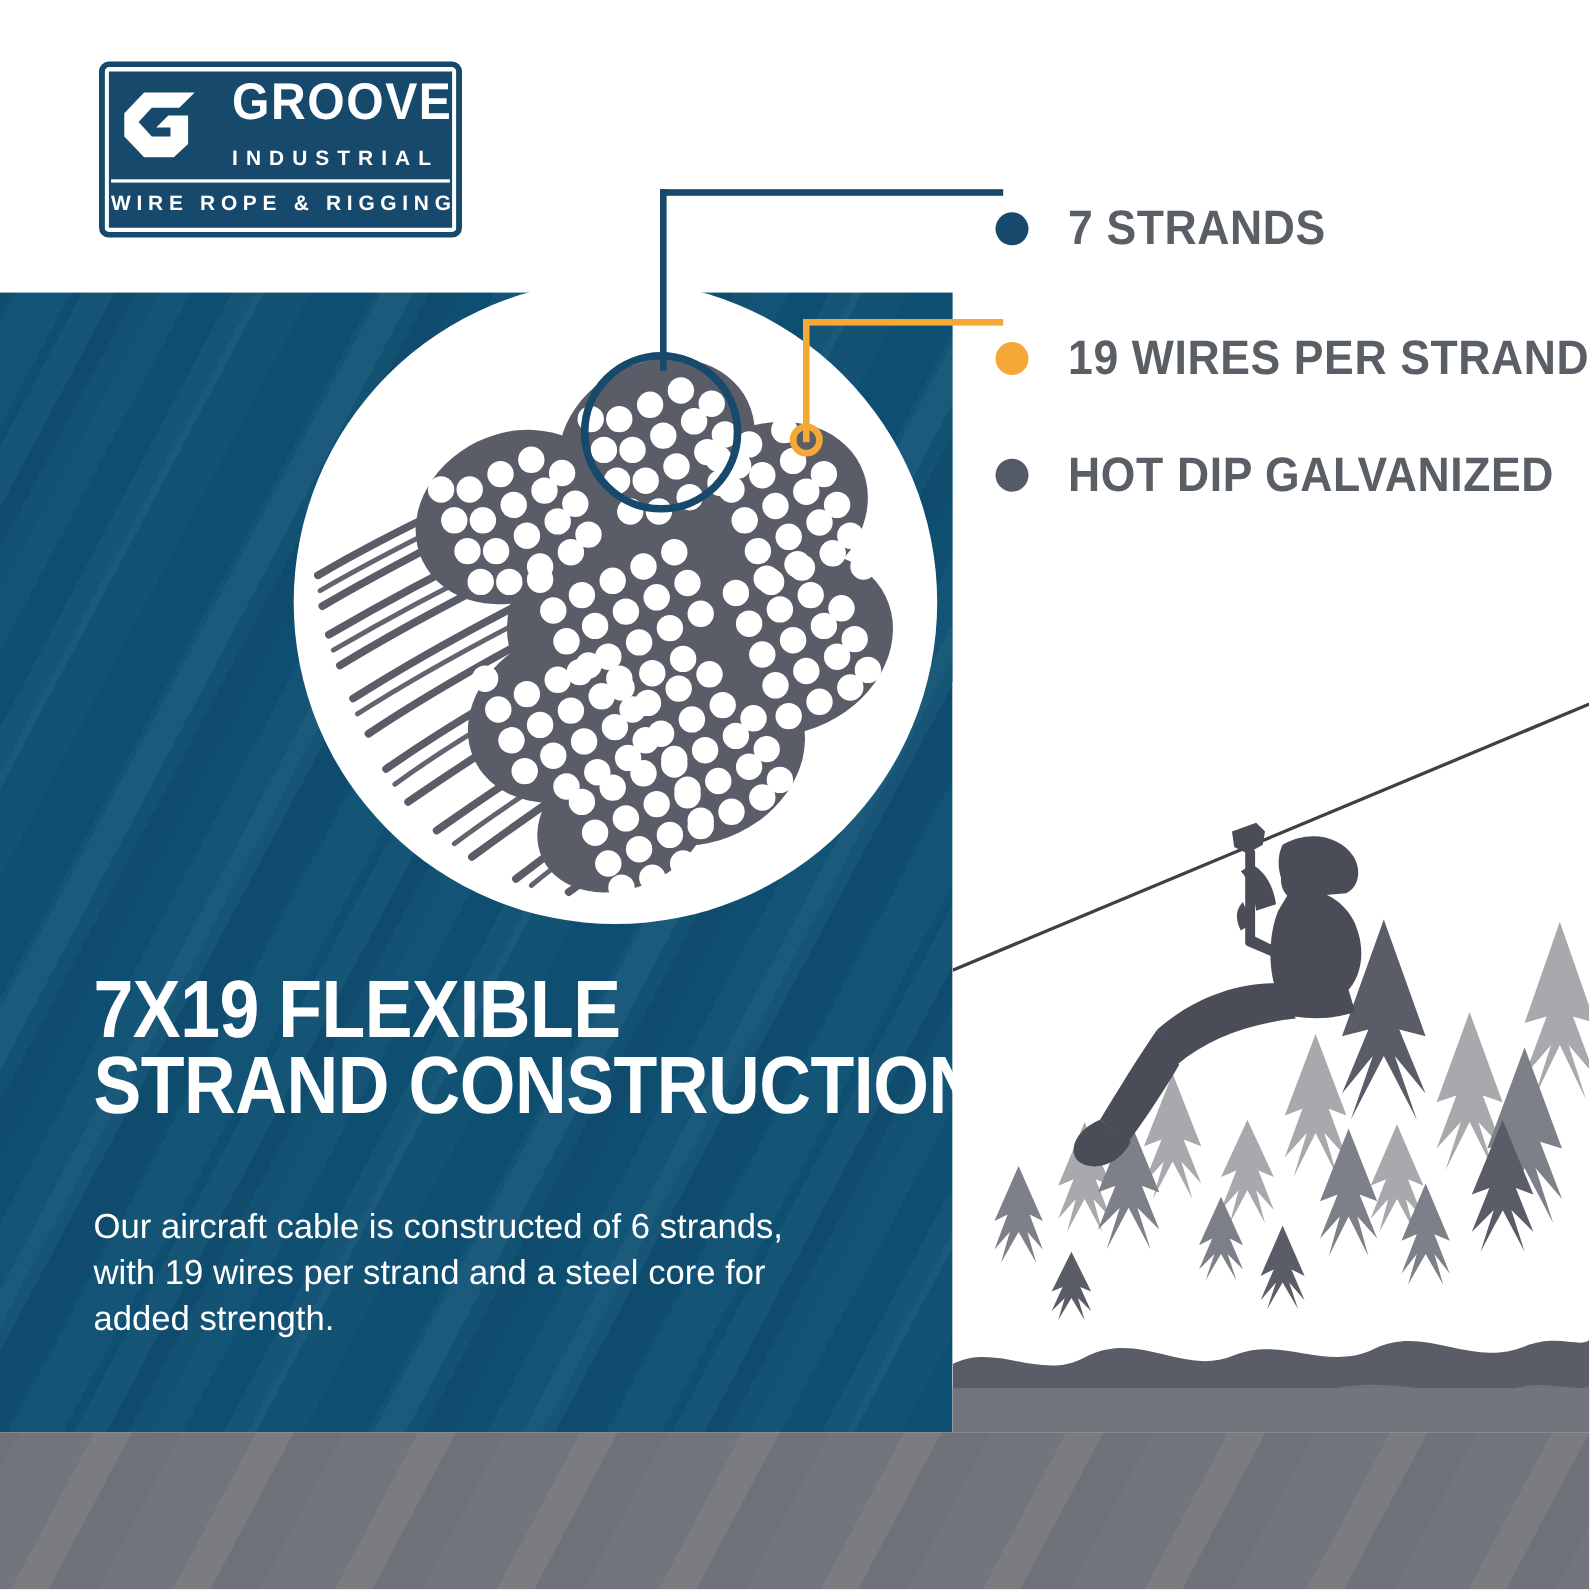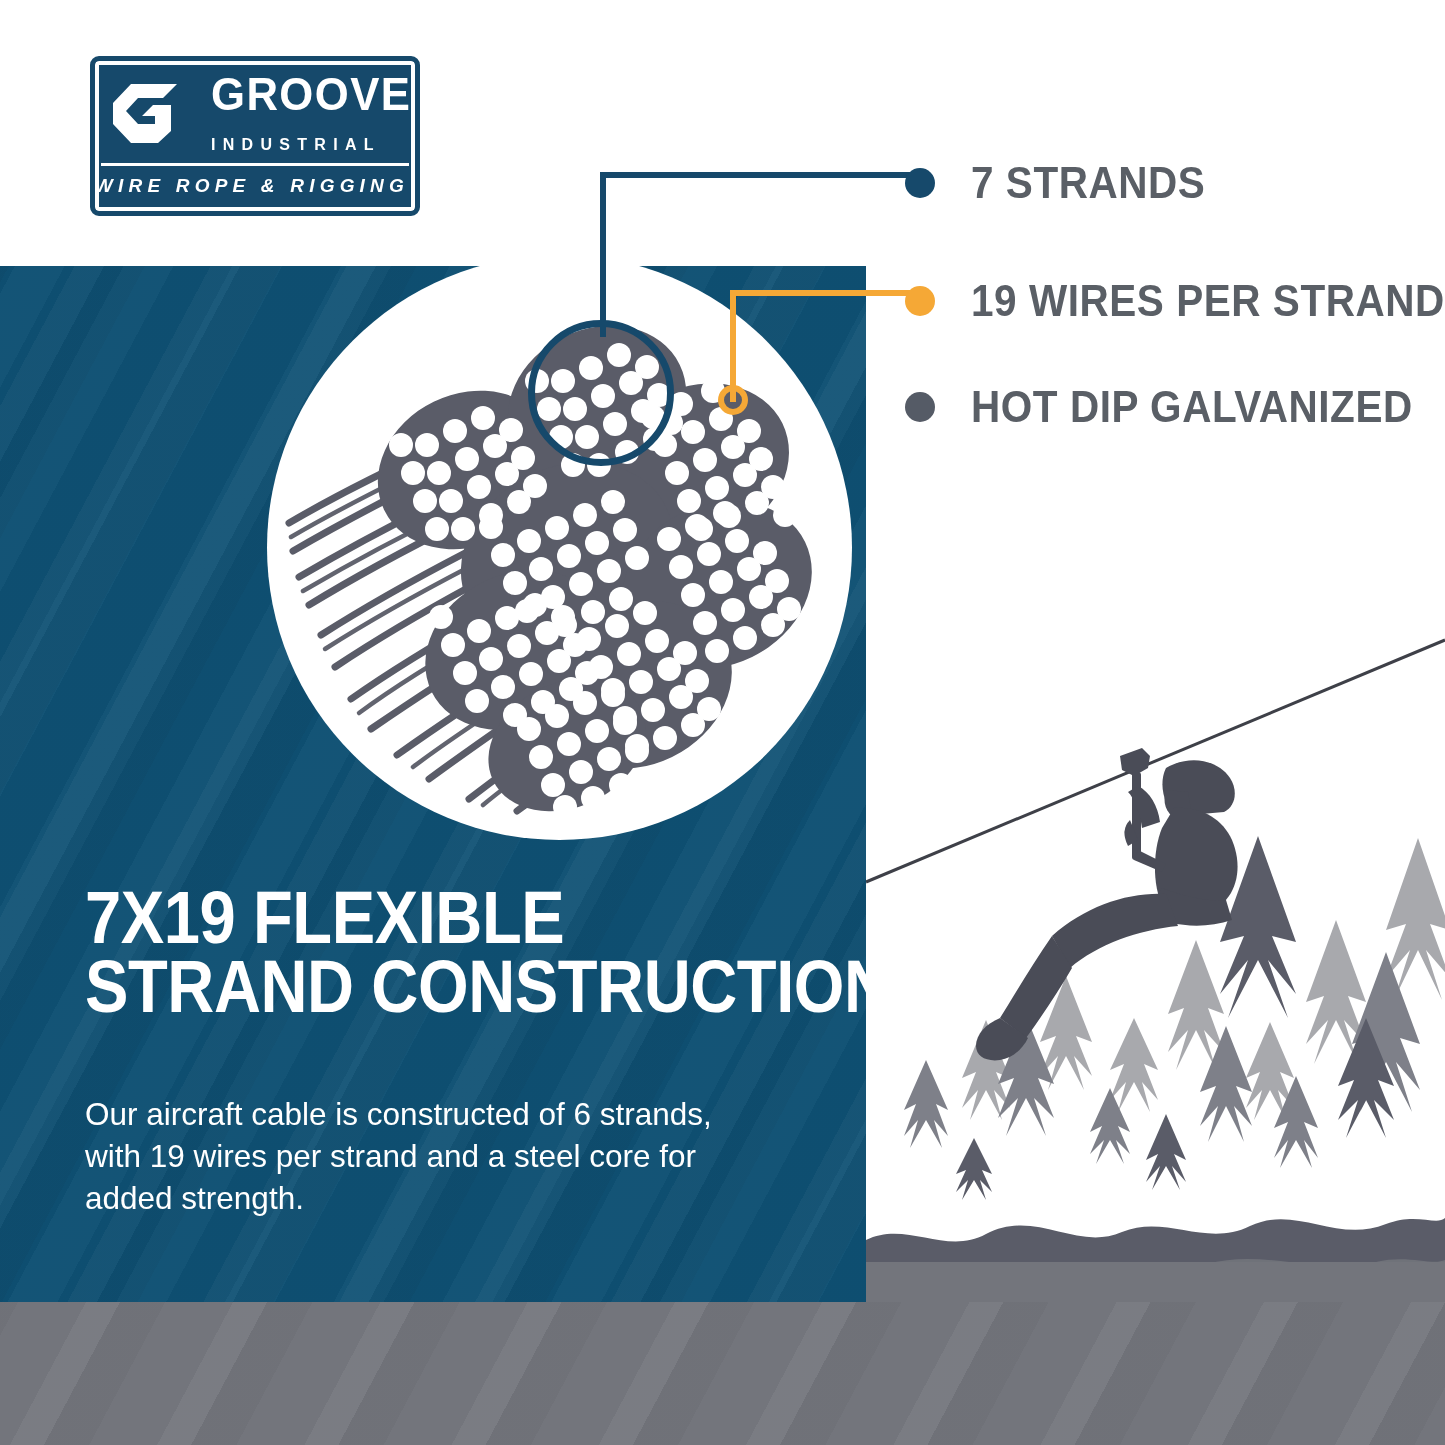--- a/index.html
+++ b/index.html
@@ -9,24 +9,24 @@
   
   #logo{position:absolute;left:90px;top:56px;width:330px;height:160px;}
   .logo-outer{position:absolute;inset:0;border:5px solid #16496B;border-radius:9px;background:#16496B;
     box-shadow:inset 0 0 0 4px #ffffff;}
   .logo-top{position:absolute;left:11px;top:11px;right:11px;height:92px;display:flex;}
   .logo-mark{width:92px;height:92px;position:relative;flex:none;}
   .logo-div{width:4px;background:#ffffff;margin:0 9px;}
   .logo-words{flex:1;display:flex;flex-direction:column;justify-content:center;}
   .logo-groove{color:#ffffff;font-size:47px;line-height:.93;font-weight:bold;letter-spacing:1.5px;
     transform:scaleX(.93);transform-origin:left center;font-family:"Liberation Sans Narrow","Liberation Sans",sans-serif;}
-  .logo-ind{color:#ffffff;font-size:16px;font-weight:bold;letter-spacing:7.3px;margin-top:20px;}
+  .logo-ind{color:#ffffff;font-size:19px;font-weight:bold;letter-spacing:7.3px;margin-top:20px;}
   .logo-rule{position:absolute;left:11px;top:107px;right:11px;height:3px;background:#ffffff;}
   .logo-bottom{position:absolute;left:11px;top:114px;right:11px;height:31px;display:flex;
-    align-items:center;justify-content:flex-end;font-style:italic;}
+    align-items:center;justify-content:flex-start;}
   .logo-tag{color:#ffffff;font-size:19px;font-weight:bold;letter-spacing:5.2px;white-space:nowrap;}
 
   
   #panel{position:absolute;left:0;top:266px;width:866px;height:1036px;background:#0E5073;overflow:hidden;}
   #panel .tex{position:absolute;inset:-40px;
     background:repeating-linear-gradient(118deg,rgba(255,255,255,.035) 0 26px,rgba(0,0,0,.03) 26px 62px,rgba(255,255,255,0) 62px 120px);}
   #panel .tex2{position:absolute;inset:-40px;
     background:repeating-linear-gradient(-62deg,rgba(255,255,255,.025) 0 44px,rgba(0,0,0,.022) 44px 96px);}
 
   
@@ -36,21 +36,21 @@
   
   #headline{position:absolute;left:85px;top:884px;width:760px;color:#ffffff;
     font-family:"Liberation Sans Narrow","Liberation Sans",sans-serif;
     font-weight:bold;font-size:74px;line-height:.93;letter-spacing:-.5px;
     text-transform:uppercase;transform:scaleX(.88);transform-origin:left top;}
   #headline .hl{display:block;white-space:nowrap;}
   #body{position:absolute;left:85px;top:1094px;width:660px;color:#ffffff;
     font-size:31.5px;line-height:1.33;font-weight:500;}
 
   
-  .callout{position:absolute;display:flex;align-items:center;}
+  .callout{position:absolute;display:flex;align-items:center;margin-top:25px;}
   .dot{border-radius:50%;flex:none;}
   .clabel{margin-left:36px;font-family:"Liberation Sans Narrow","Liberation Sans",sans-serif;
     font-weight:bold;font-size:44px;letter-spacing:.6px;color:#5A5F66;white-space:nowrap;
     text-transform:uppercase;transform:scaleX(.92);transform-origin:left center;}
   #co1{left:905px;top:158px;}
   #co2{left:905px;top:276px;}
   #co3{left:905px;top:382px;}
 
   
   .lead{position:absolute;}

